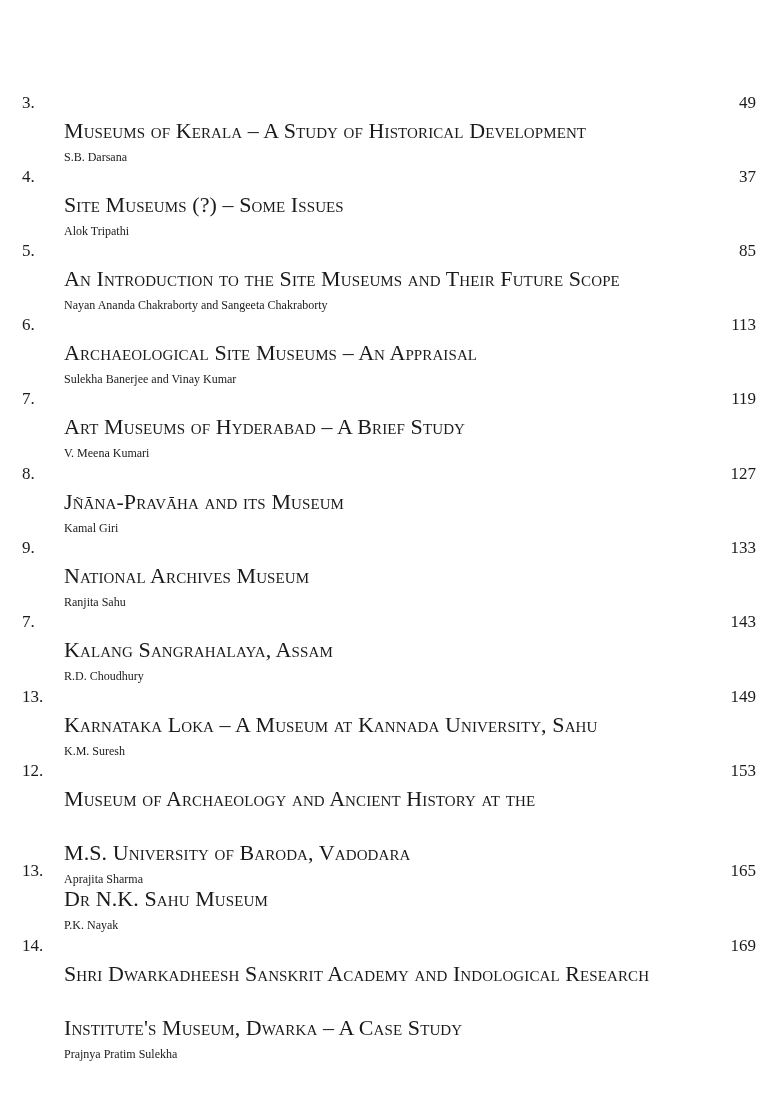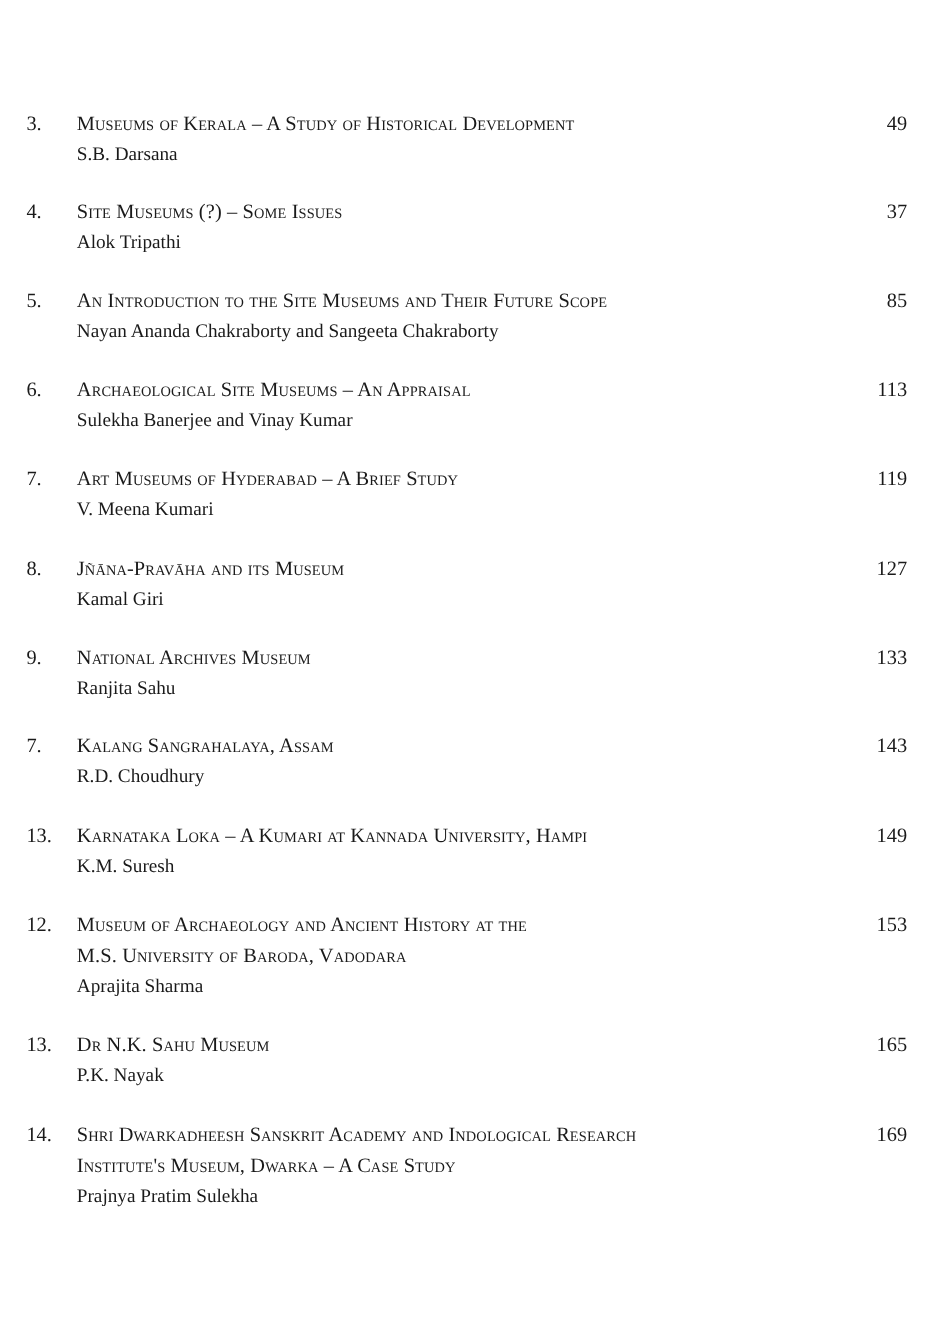--- a/index.html
+++ b/index.html
@@ -4,22 +4,22 @@
 <style>
   html, body { margin: 0; padding: 0; }
   body {
     width: 780px; height: 1108px; background: #ffffff; overflow: hidden;
     font-family: "Liberation Serif", "DejaVu Serif", serif; color: #1a1a1a;
   }
   .page { position: relative; width: 780px; height: 1108px; }
   .entry { position: absolute; left: 0; width: 780px; }
   .num { position: absolute; left: 22px; top: 0; font-size: 17px; line-height: 26px; }
   .lines { position: absolute; left: 64px; top: 0; width: 620px; }
-  .title { font-size: 17px; line-height: 26px; font-variant: small-caps; letter-spacing: 0.1px; white-space: nowrap; }
-  .author { font-size: 16px; line-height: 26px; white-space: nowrap; }
+  .title { font-size: 22px; line-height: 26px; font-variant: small-caps; letter-spacing: 0.1px; white-space: nowrap; margin-top: 28px; }
+  .author { font-size: 12px; line-height: 26px; white-space: nowrap; }
   .page-no { position: absolute; right: 24px; top: 0; font-size: 17px; line-height: 26px; text-align: center; }
 </style>
 </head>
 <body>
 
 <div class="page">
 
   <div class="entry" style="top:90px">
     <span class="num">3.</span>
     <div class="lines">
@@ -88,21 +88,21 @@
     <div class="lines">
       <div class="title">Kalang Sangrahalaya, Assam</div>
       <div class="author">R.D. Choudhury</div>
     </div>
     <span class="page-no">143</span>
   </div>
 
   <div class="entry" style="top:684px">
     <span class="num">13.</span>
     <div class="lines">
-      <div class="title">Karnataka Loka – A Kumari at Kannada University, Hampi</div>
+      <div class="title">Karnataka Loka – A Museum at Kannada University, Sahu</div>
       <div class="author">K.M. Suresh</div>
     </div>
     <span class="page-no">149</span>
   </div>
 
   <div class="entry" style="top:758px">
     <span class="num">12.</span>
     <div class="lines">
       <div class="title">Museum of Archaeology and Ancient History at the</div>
       <div class="title">M.S. University of Baroda, Vadodara</div>

